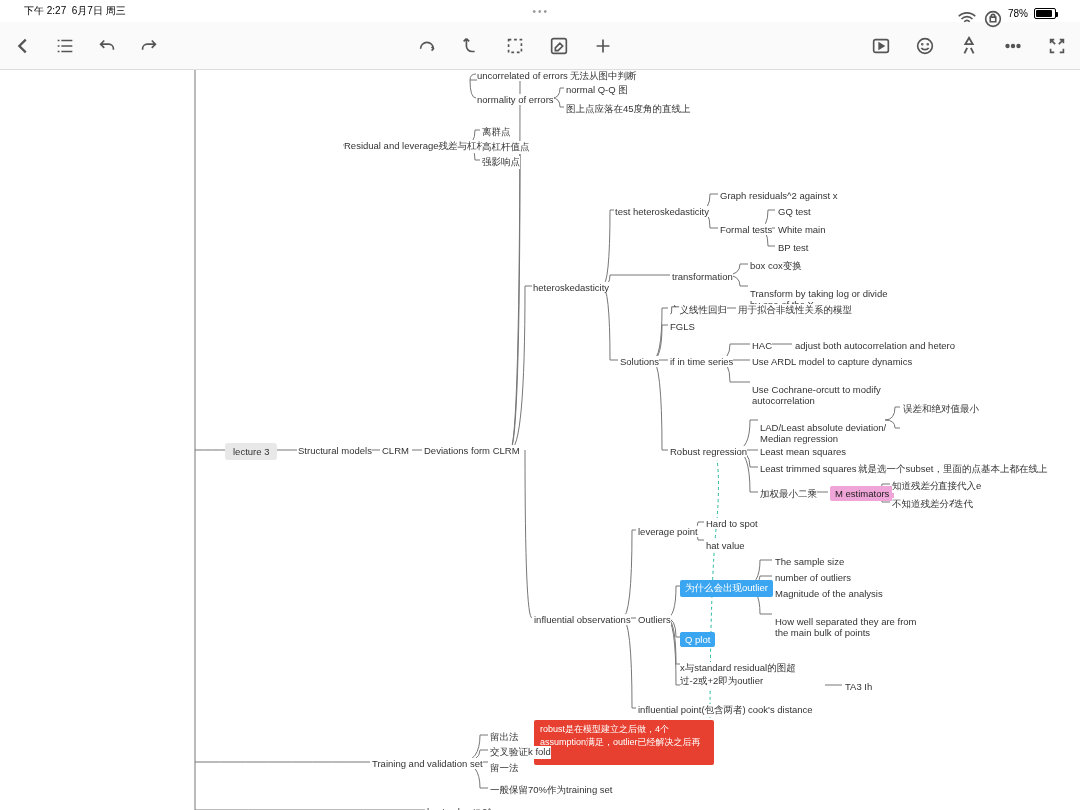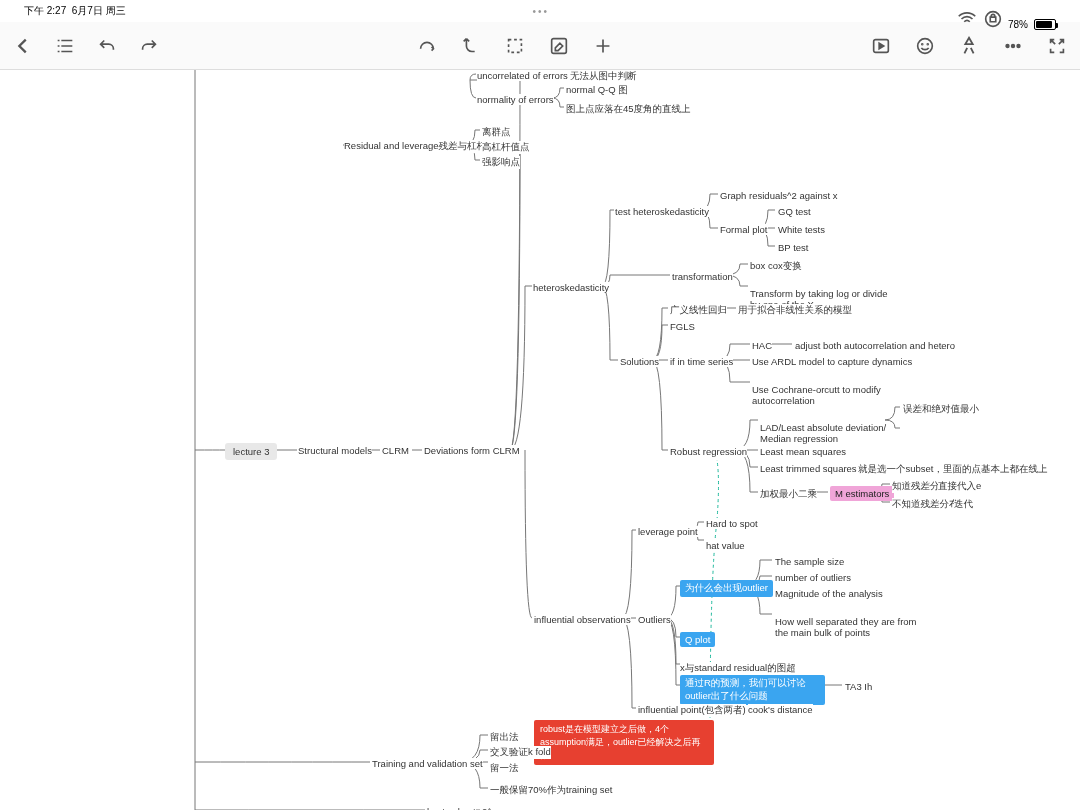--- a/index.html
+++ b/index.html
@@ -1,21 +1,21 @@
 <!DOCTYPE html>
 <html><head>
 <meta charset="utf-8">
 <style>
   * { margin: 0; padding: 0; box-sizing: border-box; }
   body { font-family: -apple-system, "Helvetica Neue", Arial, sans-serif; background: #fff; width: 1080px; height: 810px; overflow: hidden; position: relative; }
   
   .statusbar { height: 22px; display: flex; align-items: center; padding: 0 24px; font-size: 10px; font-weight: 500; }
   .statusbar .left { flex: 0 0 auto; }
   .statusbar .center { flex: 1; text-align: center; color: #999; letter-spacing: 2px; }
-  .statusbar .right { flex: 0 0 auto; display: flex; align-items: flex-end; gap: 4px; margin-top: 16px; }
+  .statusbar .right { flex: 0 0 auto; display: flex; align-items: flex-start; gap: 4px; margin-top: 16px; }
   .battery { display: inline-block; width: 22px; height: 11px; border: 1px solid #000; border-radius: 2px; position: relative; margin-left: 2px; }
   .battery::after { content: ''; position: absolute; right: -3px; top: 3px; width: 2px; height: 5px; background: #000; border-radius: 0 1px 1px 0; }
   .battery .fill { position: absolute; left: 1px; top: 1px; bottom: 1px; width: 78%; background: #000; border-radius: 1px; }
   
   .toolbar { height: 48px; border-bottom: 1px solid #ddd; display: flex; align-items: center; padding: 0 12px; background: #fafafa; }
   .tb-group { display: flex; align-items: center; gap: 20px; }
   .tb-left { flex: 0 0 auto; }
   .tb-center { flex: 1; display: flex; justify-content: center; gap: 22px; }
   .tb-right { flex: 0 0 auto; gap: 22px; }
   .icon { width: 22px; height: 22px; display: inline-flex; align-items: center; justify-content: center; color: #555; }
@@ -202,23 +202,23 @@
 <div class="node" style="left:566px;top:33px">图上点应落在45度角的直线上</div>
 
 <div class="node" style="left:344px;top:70px">Residual and leverage残差与杠杆图</div>
 <div class="node" style="left:482px;top:56px">离群点</div>
 <div class="node" style="left:482px;top:71px">高杠杆值点</div>
 <div class="node" style="left:482px;top:86px">强影响点</div>
 
 <div class="node" style="left:533px;top:212px">heteroskedasticity</div>
 <div class="node" style="left:615px;top:136px">test heteroskedasticity</div>
 <div class="node" style="left:720px;top:120px">Graph residuals^2 against x</div>
-<div class="node" style="left:720px;top:154px">Formal plot</div>
+<div class="node" style="left:720px;top:154px">Formal tests</div>
 <div class="node" style="left:778px;top:136px">GQ test</div>
-<div class="node" style="left:778px;top:154px">White tests</div>
+<div class="node" style="left:778px;top:154px">White main</div>
 <div class="node" style="left:778px;top:172px">BP test</div>
 <div class="node" style="left:672px;top:201px">transformation</div>
 <div class="node" style="left:750px;top:190px">box cox变换</div>
 <div class="node multi" style="left:750px;top:206px;width:150px">Transform by taking log or divide by one of the X</div>
 
 <div class="node" style="left:620px;top:286px">Solutions</div>
 <div class="node" style="left:670px;top:234px">广义线性回归</div>
 <div class="node" style="left:738px;top:234px">用于拟合非线性关系的模型</div>
 <div class="node" style="left:670px;top:251px">FGLS</div>
 <div class="node" style="left:670px;top:286px">if in time series</div>
@@ -245,21 +245,20 @@
 <div class="node" style="left:706px;top:448px">Hard to spot</div>
 <div class="node" style="left:706px;top:470px">hat value</div>
 <div class="node" style="left:638px;top:544px">Outliers</div>
 <div class="node blue" style="left:680px;top:510px">为什么会出现outlier</div>
 <div class="node" style="left:775px;top:486px">The sample size</div>
 <div class="node" style="left:775px;top:502px">number of outliers</div>
 <div class="node" style="left:775px;top:518px">Magnitude of the analysis</div>
 <div class="node multi" style="left:775px;top:534px;width:150px">How well separated they are from the main bulk of points</div>
 <div class="node blue" style="left:680px;top:562px">Q plot</div>
 <div class="node multi" style="left:680px;top:580px;width:130px">x与standard residual的图超过-2或+2即为outlier</div>
-<div class="node blue" style="left:680px;top:605px;width:145px">通过R的预测，我们可以讨论outlier出了什么问题</div>
 <div class="node" style="left:845px;top:611px">TA3 Ih</div>
 <div class="node" style="left:638px;top:634px">influential point(包含两者)</div>
 <div class="node" style="left:748px;top:634px">cook's distance</div>
 <div class="node red" style="left:534px;top:650px;width:180px">robust是在模型建立之后做，4个assumption满足，outlier已经解决之后再做</div>
 
 <div class="node" style="left:372px;top:688px">Training and validation set</div>
 <div class="node" style="left:490px;top:661px">留出法</div>
 <div class="node" style="left:490px;top:676px">交叉验证k fold</div>
 <div class="node" style="left:490px;top:692px">留一法</div>
 <div class="node" style="left:490px;top:714px">一般保留70%作为training set</div>

